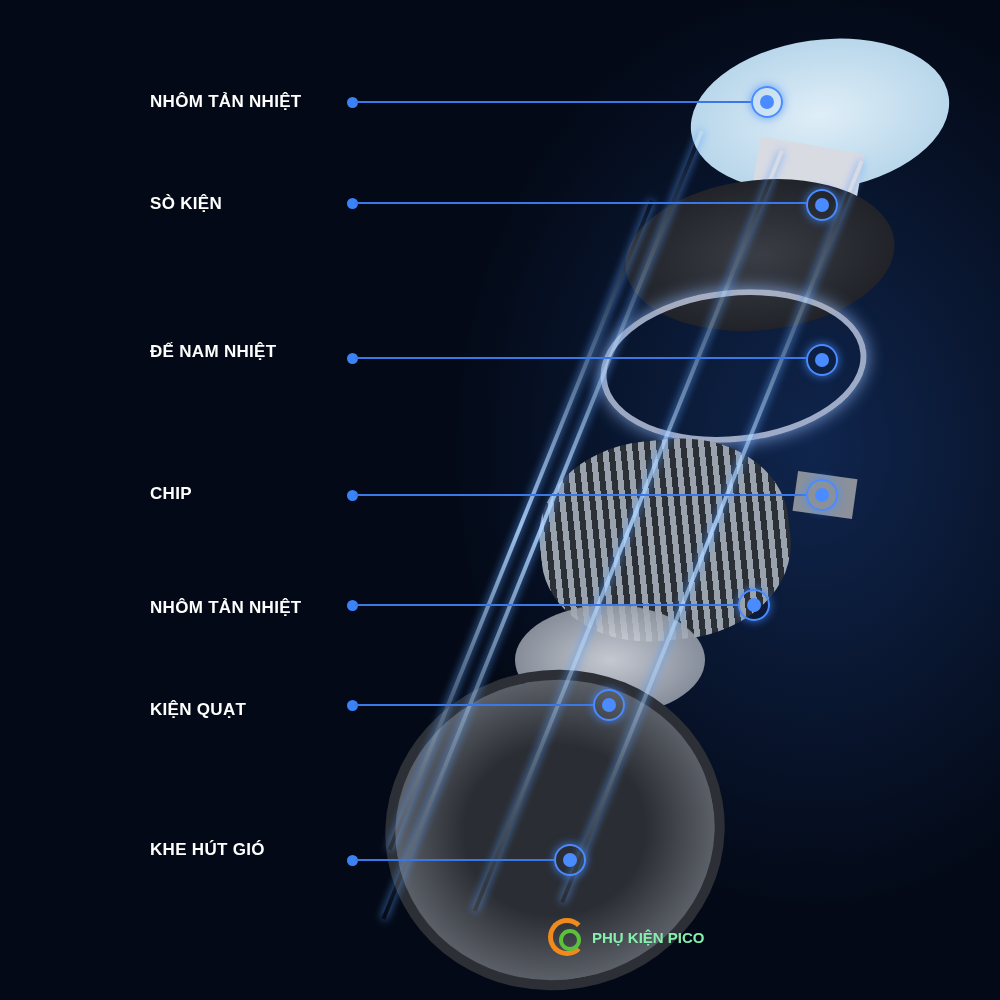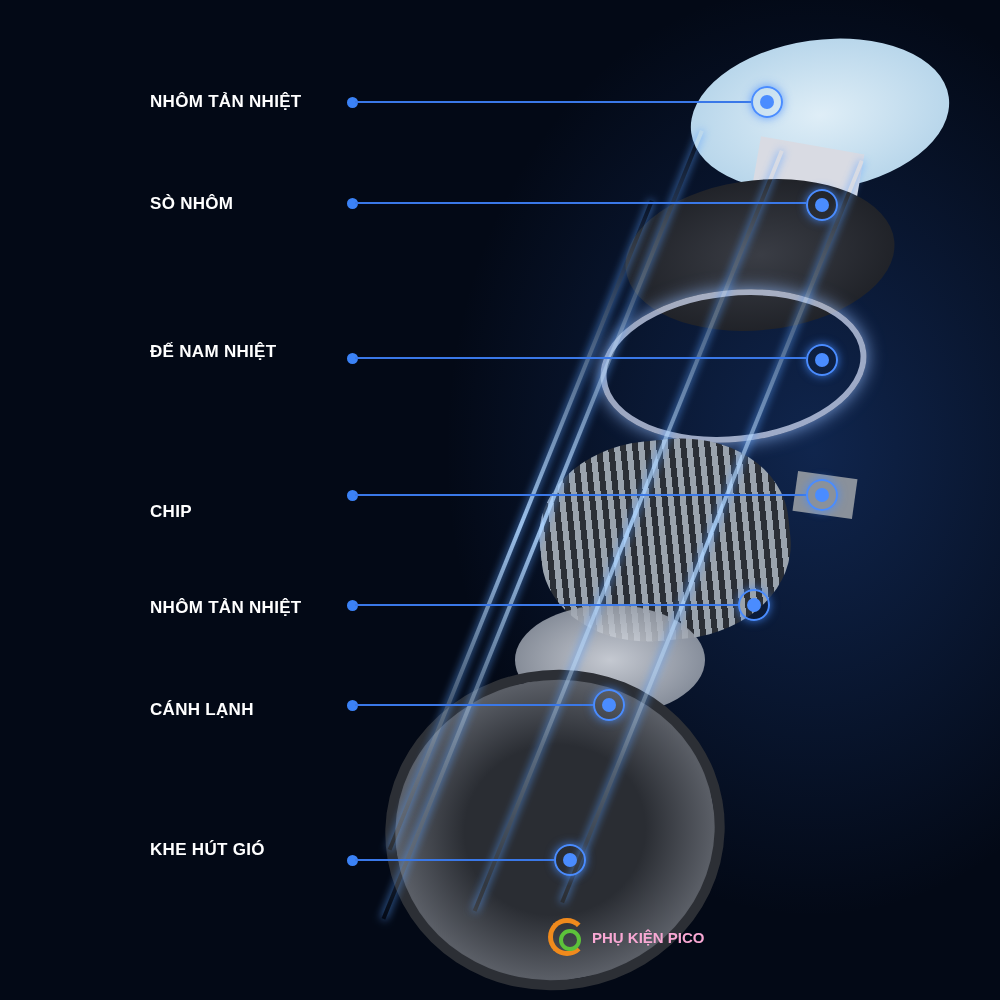--- a/index.html
+++ b/index.html
@@ -10,21 +10,21 @@
   .label{position:absolute;left:150px;color:#ffffff;font-weight:bold;font-size:17px;letter-spacing:0.3px;white-space:nowrap;}
   .line{position:absolute;height:2px;background:#3a78e8;}
   .dot{position:absolute;width:11px;height:11px;border-radius:50%;background:#3b82f6;}
   .marker{position:absolute;width:28px;height:28px;border-radius:50%;border:2px solid #4a8cff;box-shadow:0 0 10px rgba(70,140,255,0.8);}
   .marker::after{content:"";position:absolute;left:7px;top:7px;width:14px;height:14px;border-radius:50%;background:#4a8cff;}
   .part{position:absolute;}
   .beam{position:absolute;width:4px;background:linear-gradient(to bottom, rgba(120,180,255,0), rgba(170,210,255,0.9), rgba(120,180,255,0));transform-origin:top left;filter:blur(0.5px);box-shadow:0 0 8px rgba(90,160,255,0.9);}
   .logo{position:absolute;left:548px;top:918px;display:flex;align-items:center;gap:6px;}
   .logo-mark{width:38px;height:38px;border-radius:50%;border:5px solid #f08a1c;border-right-color:transparent;box-sizing:border-box;position:relative;}
   .logo-mark::after{content:"";position:absolute;left:6px;top:6px;width:14px;height:14px;border-radius:50%;border:4px solid #5cc13a;}
-  .logo-text{color:#f9a8d4;font-weight:bold;font-size:15px;}
+  .logo-text{color:#86efac;font-weight:bold;font-size:15px;}
 </style>
 </head>
 <body>
 
 <div class="stage">
   <div class="glow"></div>
 
   <div class="part" style="left:690px;top:40px;width:260px;height:150px;border-radius:50%;background:radial-gradient(ellipse,#dfeef7,#a9cde6);transform:rotate(-8deg);"></div>
   <div class="part" style="left:755px;top:145px;width:105px;height:60px;background:#d9dbe3;transform:rotate(10deg);"></div>
   <div class="part" style="left:625px;top:180px;width:270px;height:150px;border-radius:50%;background:radial-gradient(ellipse,#3a3d45,#16181d);transform:rotate(-6deg);"></div>
@@ -39,45 +39,45 @@
   <div class="beam" style="left:860px;top:160px;height:800px;transform:rotate(22deg);"></div>
   <div class="beam" style="left:650px;top:200px;height:700px;transform:rotate(22deg);"></div>
 
   <div>
     <span class="label" style="top:92px">NHÔM TẢN NHIỆT</span>
     <span class="dot" style="left:347px;top:97px"></span>
     <span class="line" style="left:355px;top:101px;width:396px"></span>
     <span class="marker" style="left:751px;top:86px"></span>
   </div>
   <div>
-    <span class="label" style="top:194px">SÒ NHÔM</span>
+    <span class="label" style="top:194px">SÒ KIỆN</span>
     <span class="dot" style="left:347px;top:198px"></span>
     <span class="line" style="left:355px;top:202px;width:451px"></span>
     <span class="marker" style="left:806px;top:189px"></span>
   </div>
   <div>
     <span class="label" style="top:342px">ĐẾ NAM NHIỆT</span>
     <span class="dot" style="left:347px;top:353px"></span>
     <span class="line" style="left:355px;top:357px;width:451px"></span>
     <span class="marker" style="left:806px;top:344px"></span>
   </div>
   <div>
-    <span class="label" style="top:502px">CHIP</span>
+    <span class="label" style="top:484px">CHIP</span>
     <span class="dot" style="left:347px;top:490px"></span>
     <span class="line" style="left:355px;top:494px;width:451px"></span>
     <span class="marker" style="left:806px;top:479px"></span>
   </div>
   <div>
     <span class="label" style="top:598px">NHÔM TẢN NHIỆT</span>
     <span class="dot" style="left:347px;top:600px"></span>
     <span class="line" style="left:355px;top:604px;width:383px"></span>
     <span class="marker" style="left:738px;top:589px"></span>
   </div>
   <div>
-    <span class="label" style="top:700px">CÁNH LẠNH</span>
+    <span class="label" style="top:700px">KIỆN QUẠT</span>
     <span class="dot" style="left:347px;top:700px"></span>
     <span class="line" style="left:355px;top:704px;width:238px"></span>
     <span class="marker" style="left:593px;top:689px"></span>
   </div>
   <div>
     <span class="label" style="top:840px">KHE HÚT GIÓ</span>
     <span class="dot" style="left:347px;top:855px"></span>
     <span class="line" style="left:355px;top:859px;width:199px"></span>
     <span class="marker" style="left:554px;top:844px"></span>
   </div>

